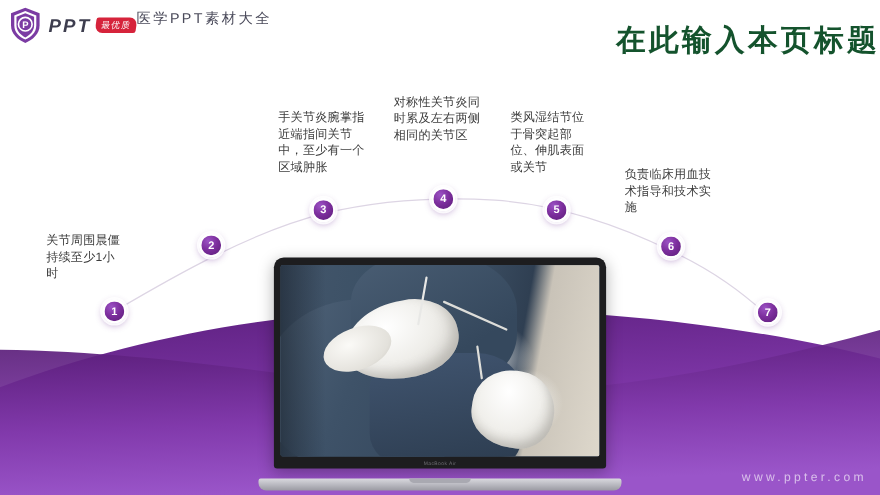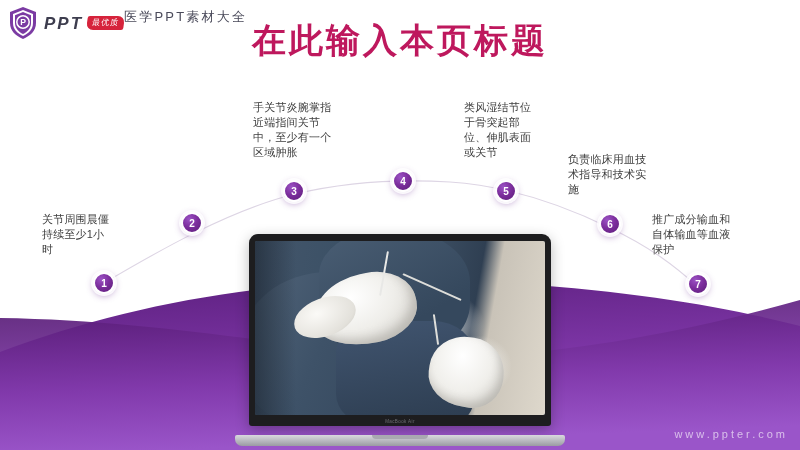--- a/index.html
+++ b/index.html
@@ -17,22 +17,22 @@
   .logo{position:absolute;left:8px;top:6px;display:flex;align-items:center;height:34px;}
   .logo-shield{width:30px;height:34px;position:relative;flex:none;}
   .logo-text{margin-left:6px;display:flex;flex-direction:row;justify-content:center;height:32px;}
   .logo-row1{display:flex;align-items:center;}
   .logo-ppt{font-size:17px;font-weight:bold;color:#3d3d4e;letter-spacing:2px;font-style:italic;line-height:1;}
   .logo-badge{margin-left:4px;background:#d6233b;color:#fff;font-size:8px;line-height:1;
               padding:3px 5px 3px 5px;border-radius:2px 7px 2px 7px;letter-spacing:1px;transform:skewX(-8deg);}
   .logo-sub{font-size:13px;color:#4a4a5a;letter-spacing:2.2px;margin-top:3px;line-height:1;}
 
   
-  .title{position:absolute;left:0;right:0;top:18px;text-align:center;
-         font-size:34px;font-weight:bold;color:#be185d;letter-spacing:3px;}
+  .title{position:absolute;left:0;right:0;top:18px;text-align:right;
+         font-size:27px;font-weight:bold;color:#14532d;letter-spacing:3px;}
 
   
   .arc{position:absolute;left:0;top:0;width:800px;height:450px;}
 
   
   .node{position:absolute;width:22px;height:22px;border-radius:50%;
         background:radial-gradient(circle at 35% 28%, #9b52c4 0%, #7d2f9e 45%, #5b1b78 100%);
         border:2px solid #ffffff;
         box-shadow:0 0 0 2px rgba(255,255,255,0.85), 0 2px 7px rgba(110,50,150,0.45);
         color:#fff;font-size:10px;font-weight:bold;display:flex;align-items:center;justify-content:center;
@@ -130,23 +130,23 @@
         <span class="logo-badge">最优质</span>
       </div>
       <div class="logo-sub">医学PPT素材大全</div>
     </div>
   </div>
 
   <div class="title">在此输入本页标题</div>
 
   <div class="cap" style="left:42px;top:212px;width:72px;">关节周围晨僵持续至少1小时</div>
   <div class="cap" style="left:253px;top:100px;width:80px;">手关节炎腕掌指近端指间关节中，至少有一个区域肿胀</div>
+  <div class="cap" style="left:358px;top:86px;width:80px;">对称性关节炎同时累及左右两侧相同的关节区</div>
   <div class="cap" style="left:568px;top:152px;width:84px;">负责临床用血技术指导和技术实施</div>
   <div class="cap" style="left:464px;top:100px;width:78px;">类风湿结节位于骨突起部位、伸肌表面或关节</div>
-  <div class="cap" style="left:652px;top:212px;width:80px;">推广成分输血和自体输血等血液保护</div>
 
   <div class="node" style="left:93px;top:272px;">1</div>
   <div class="node" style="left:181px;top:212px;">2</div>
   <div class="node" style="left:283px;top:180px;">3</div>
   <div class="node" style="left:392px;top:170px;">4</div>
   <div class="node" style="left:495px;top:180px;">5</div>
   <div class="node" style="left:599px;top:213px;">6</div>
   <div class="node" style="left:687px;top:273px;">7</div>
 
   <div class="laptop">

